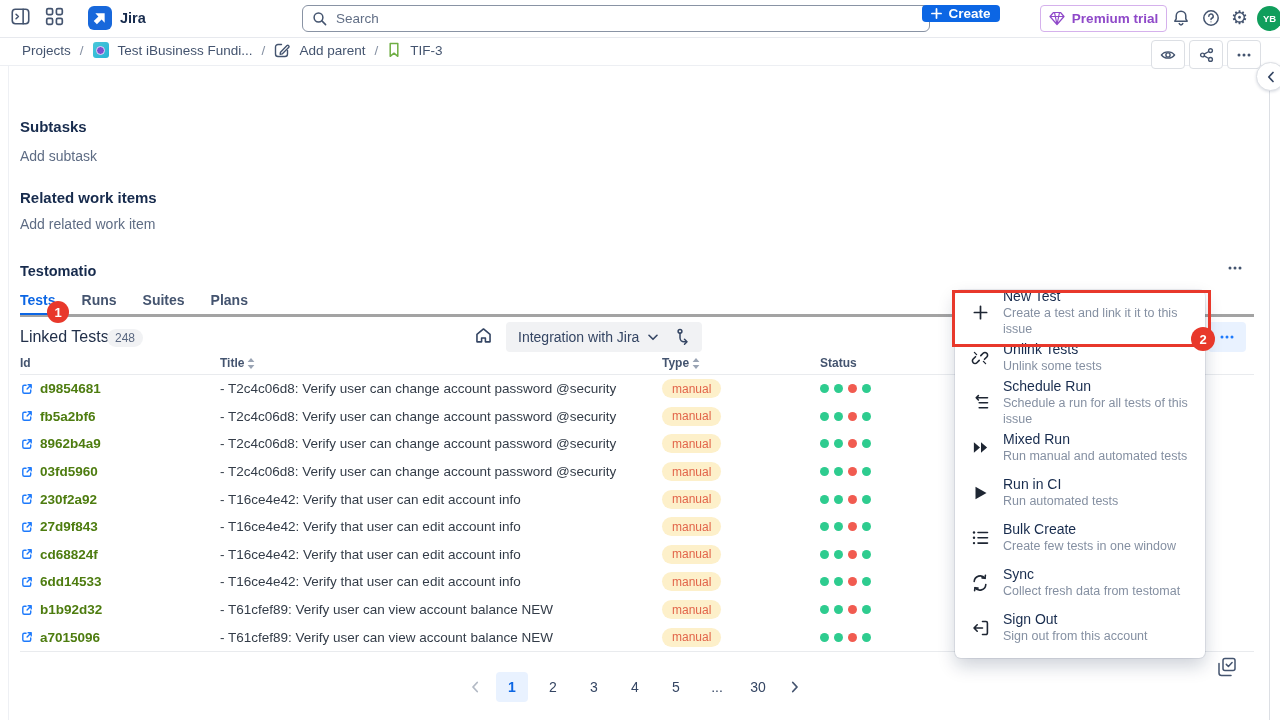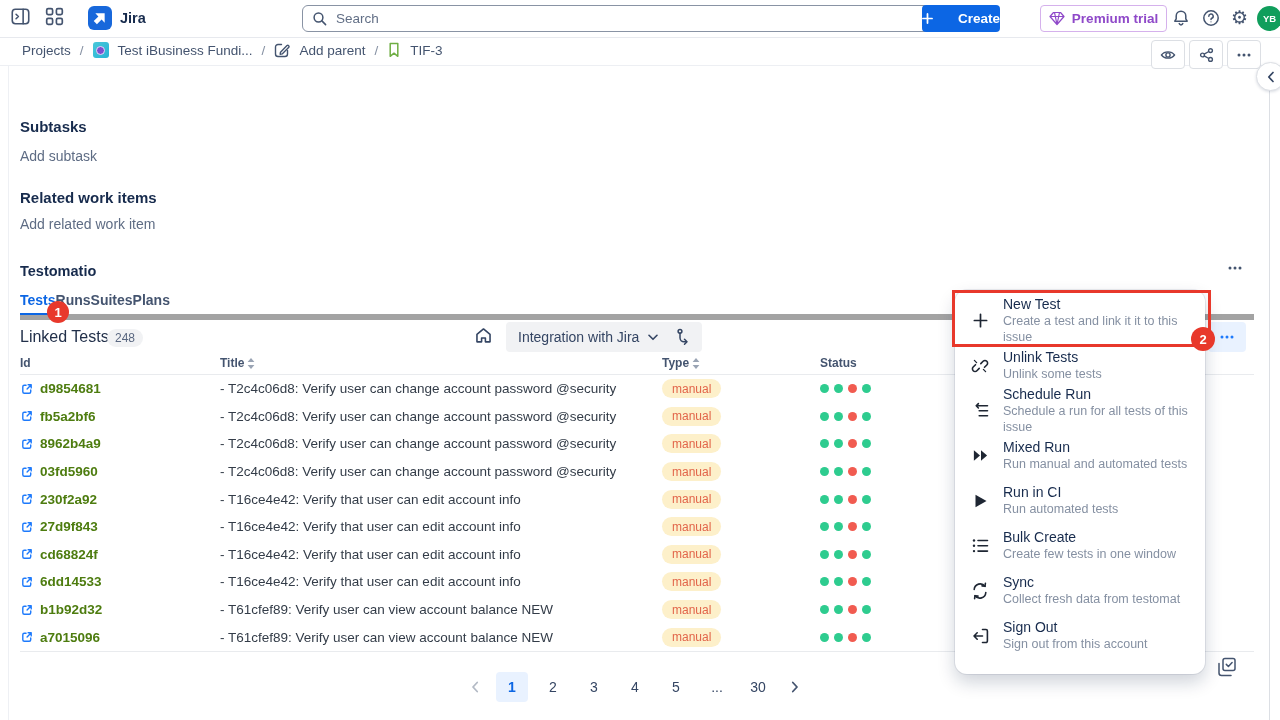--- a/index.html
+++ b/index.html
@@ -10,21 +10,21 @@
   
   .topbar{position:absolute;left:0;top:0;width:1280px;height:37px;background:#fff;border-bottom:1px solid #e7e9ee;z-index:10;}
   .tb-abs{position:absolute;}
   .tb-toggle{left:11px;top:7px;}
   .tb-grid{left:45px;top:7px;}
   .tb-logo{left:88px;top:6px;width:24px;height:24px;border-radius:6px;background:#1868db;display:flex;align-items:center;justify-content:center;}
   .tb-appname{left:120px;top:10px;font-size:14.5px;font-weight:700;color:#172b4d;}
   .tb-search{left:302px;top:5px;width:608px;height:25px;border:1px solid #8993a4;border-radius:6px;display:flex;align-items:center;gap:7px;padding:0 9px;background:#fff;}
   .search-input{border:none;outline:none;flex:1;font-size:13.5px;font-family:"Liberation Sans",sans-serif;color:#ec4899;background:transparent;}
   .search-input::placeholder{color:#626f86;}
-  .tb-create{left:922px;top:5px;width:78px;height:27px;background:#0c66e4;border-radius:4px;color:#fff;font-size:13.5px;font-weight:600;display:flex;align-items:center;justify-content:space-between;gap:6px;cursor:pointer;}
+  .tb-create{left:922px;top:5px;width:78px;height:17px;background:#0c66e4;border-radius:4px;color:#fff;font-size:13.5px;font-weight:600;display:flex;align-items:center;justify-content:center;gap:6px;cursor:pointer;}
   .tb-premium{left:1040px;top:5px;width:125px;height:25px;border:1.4px solid #d5b1ec;border-radius:4px;color:#8f49c9;font-size:13.5px;font-weight:600;display:flex;align-items:center;justify-content:center;gap:7px;background:#fff;}
   .tb-bell{left:1172px;top:9px;}
   .tb-help{left:1202px;top:9px;}
   .tb-gear{left:1231px;top:6px;font-size:19px;color:#44546f;line-height:24px;}
   .tb-avatar{left:1257px;top:6px;width:25px;height:25px;border-radius:50%;background:#109e5c;color:#fff;font-size:9.5px;font-weight:700;display:flex;align-items:center;justify-content:center;}
 
   
   .bcbar{position:absolute;left:0;top:37px;width:1280px;height:28px;border-bottom:1px solid #edeff3;background:#fff;z-index:9;}
   .bc{position:absolute;left:22px;top:5px;display:flex;align-items:flex-end;gap:9px;font-size:13.5px;color:#44546f;}
   .bc-sep{color:#8590a2;}
@@ -42,21 +42,21 @@
   .sec-h{font-size:15px;font-weight:700;color:#172b4d;}
   .sec-link{font-size:14px;color:#5e6c84;cursor:pointer;}
   .h-subtasks{left:20px;top:118px;}
   .t-addsub{left:20px;top:148px;}
   .h-related{left:20px;top:189px;}
   .t-addrel{left:20px;top:216px;}
   .h-testomatio{left:20px;top:263px;font-size:14.5px;}
   .sec-dots{left:1228px;top:266px;color:#44546f;cursor:pointer;}
 
   
-  .tabs{position:absolute;left:20px;top:292px;width:1234px;height:22px;border-bottom:6px solid #a3a3a3;display:flex;font-size:14px;font-weight:600;color:#44546f;}
+  .tabs{position:absolute;left:20px;top:292px;width:1234px;height:22px;border-bottom:3px solid #a3a3a3;display:flex;gap:26px;font-size:14px;font-weight:600;color:#44546f;}
   .tab{padding-bottom:5px;cursor:pointer;}
   .tab.active{color:#0c66e4;border-bottom:2px solid #0c66e4;margin-bottom:-1px;}
 
   .badge{position:absolute;background:#e8382b;color:#fff;border-radius:50%;display:flex;align-items:center;justify-content:center;font-weight:700;font-size:13px;}
   .badge1{left:47px;top:301px;width:22px;height:22px;z-index:6;}
   .badge2{left:1191px;top:327px;width:24px;height:24px;z-index:31;}
 
   
   .lt-title{left:20px;top:328px;font-size:16px;font-weight:500;color:#22304a;}
   .lt-count{left:107px;top:329px;background:#f1f2f4;border-radius:10px;padding:2px 8px;font-size:12px;color:#596780;}
@@ -81,21 +81,21 @@
   .dot.red{background:#f15b50;}
   .rows-line{position:absolute;left:20px;top:651px;width:1234px;height:1px;background:#e9ebee;}
 
   
   .pagination{position:absolute;left:0;top:672px;width:1270px;display:flex;justify-content:center;align-items:center;gap:9px;font-size:14px;color:#344563;}
   .page{min-width:28px;height:30px;display:flex;align-items:center;justify-content:center;border-radius:4px;cursor:pointer;padding:0 2px;}
   .page.active{background:#e9f2ff;color:#0c66e4;font-weight:600;}
   .pg-chev{width:24px;height:30px;display:flex;align-items:center;justify-content:center;cursor:pointer;}
 
   
-  .menu{position:absolute;left:955px;top:290px;width:250px;height:368px;background:#fff;border-radius:12px;z-index:20;padding:8px 0;
+  .menu{position:absolute;left:955px;top:290px;width:250px;height:368px;background:#fff;border-radius:6px;z-index:20;padding:0 0;
     box-shadow:0 0 0 1px rgba(9,30,66,.08),0 8px 18px rgba(9,30,66,.2);}
   .menu-item{height:45px;display:flex;align-items:center;gap:13px;padding:0 15px;cursor:pointer;}
   .mi-icon{width:20px;display:flex;justify-content:center;color:#1e2633;flex:none;}
   .mi-text{display:flex;flex-direction:column;}
   .mi-title{font-size:14px;font-weight:500;color:#172b4d;line-height:17px;}
   .mi-sub{font-size:12.5px;color:#8590a2;line-height:16px;}
 
   .ann-rect{position:absolute;left:952px;top:290px;width:253px;height:51px;border:3px solid #e8382b;z-index:30;pointer-events:none;}
   .bulk-link-icon{position:absolute;left:1217px;top:657px;color:#44546f;cursor:pointer;}
 </style>

